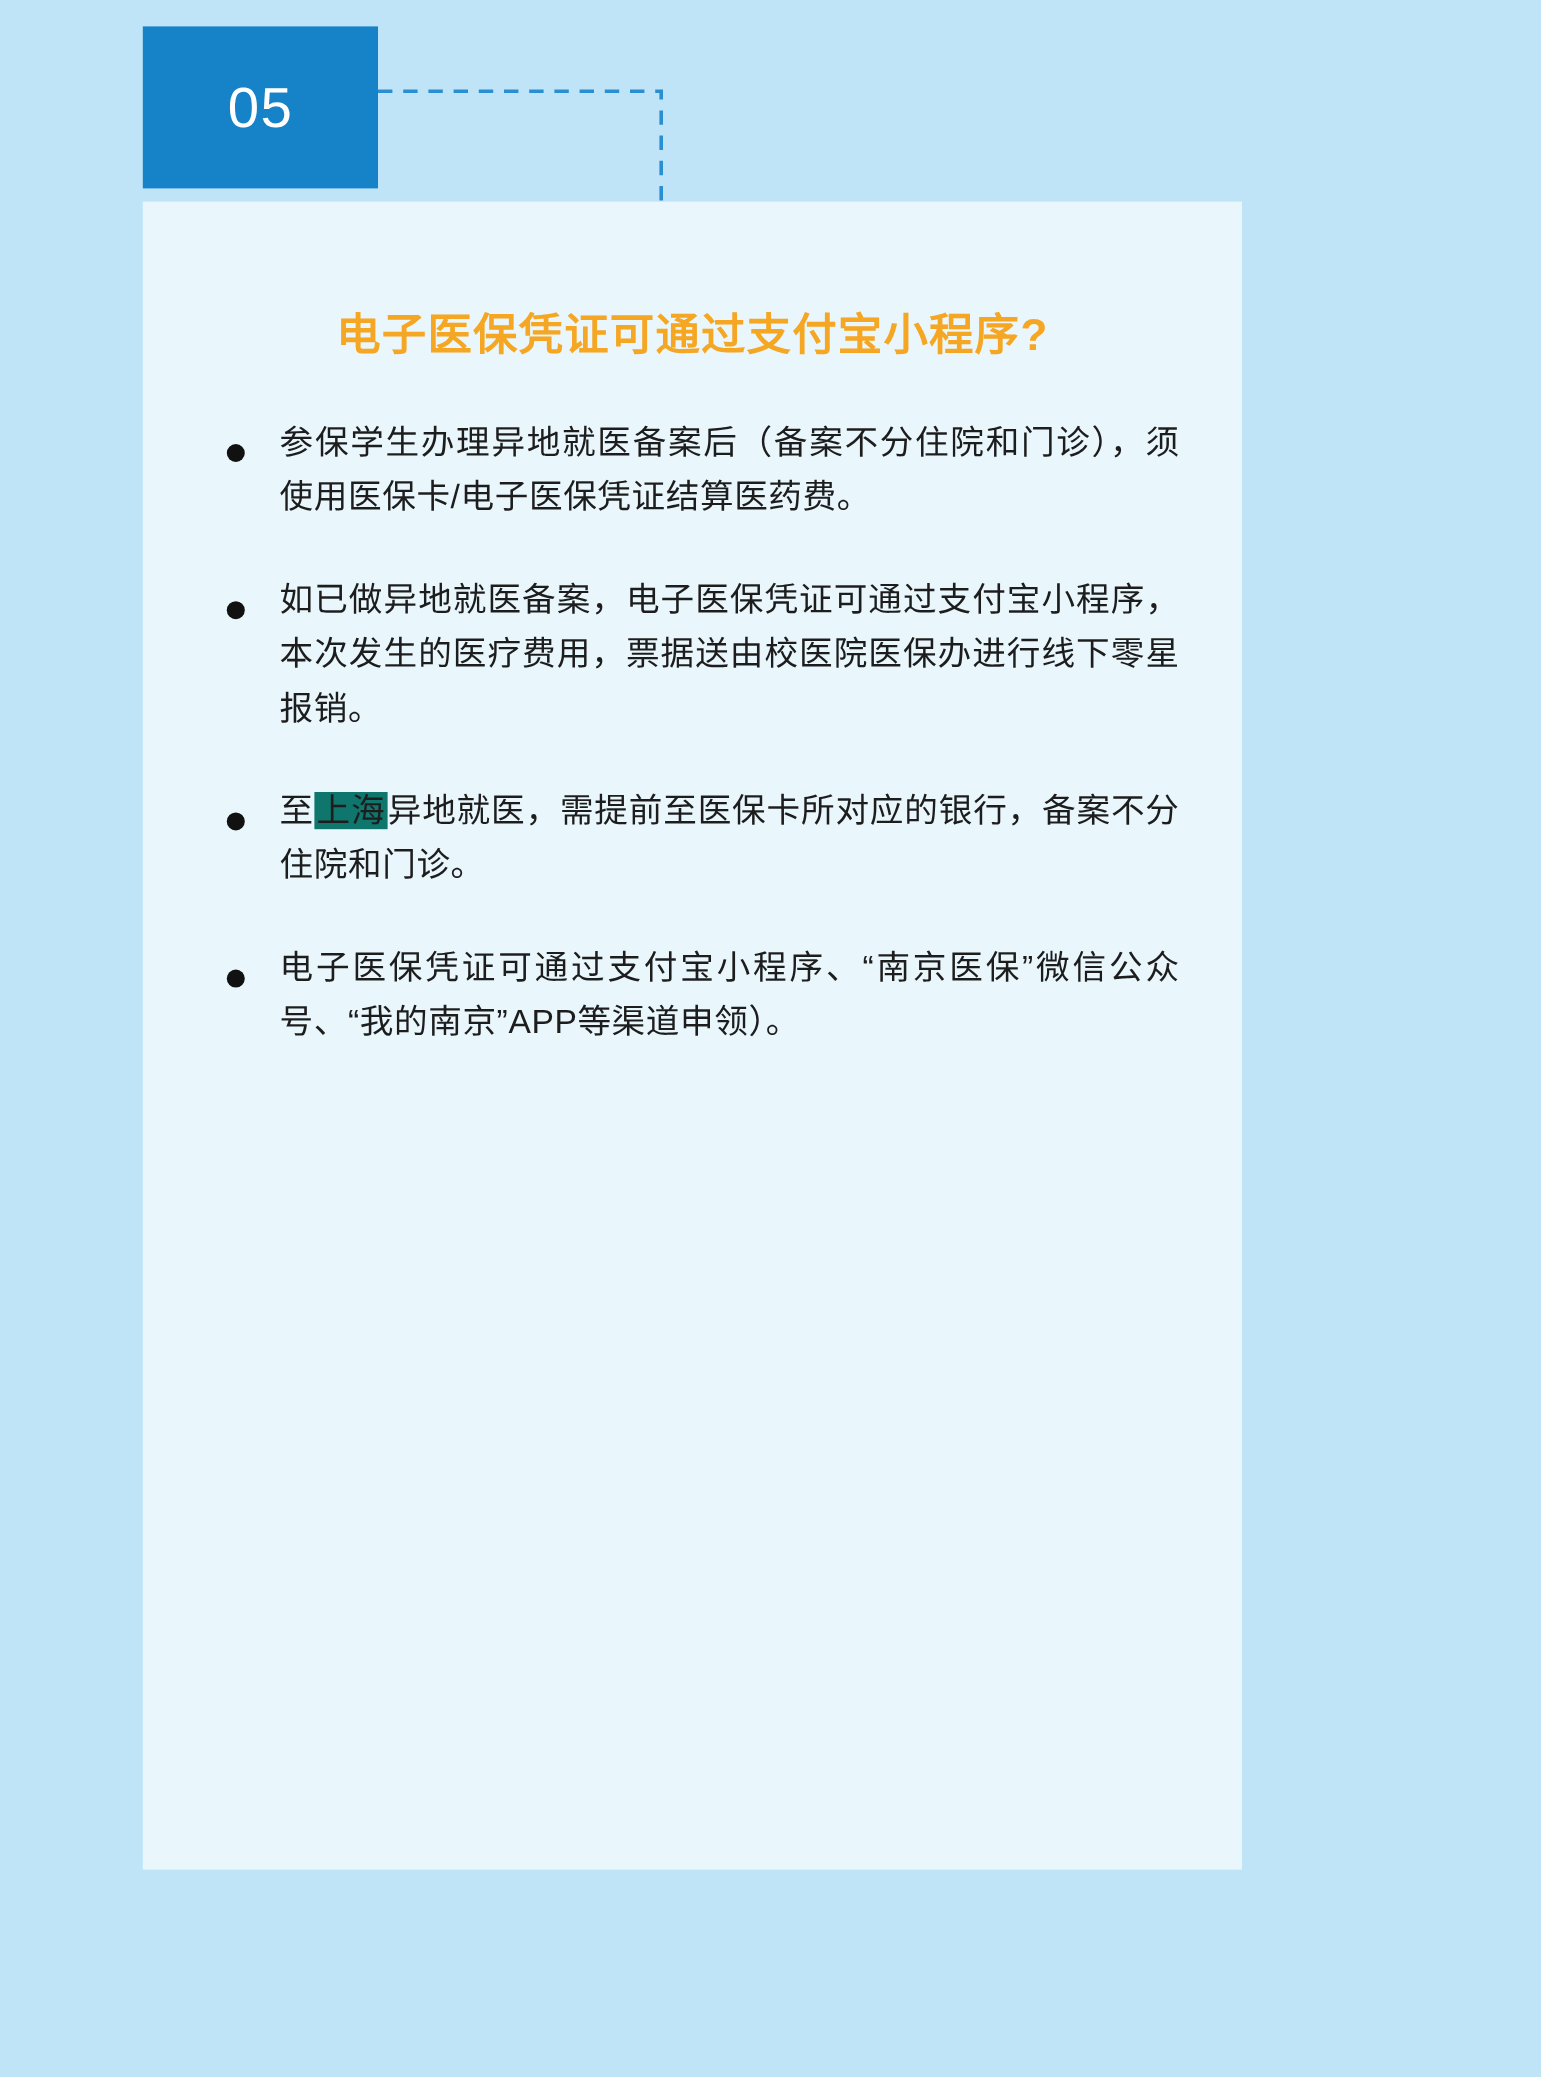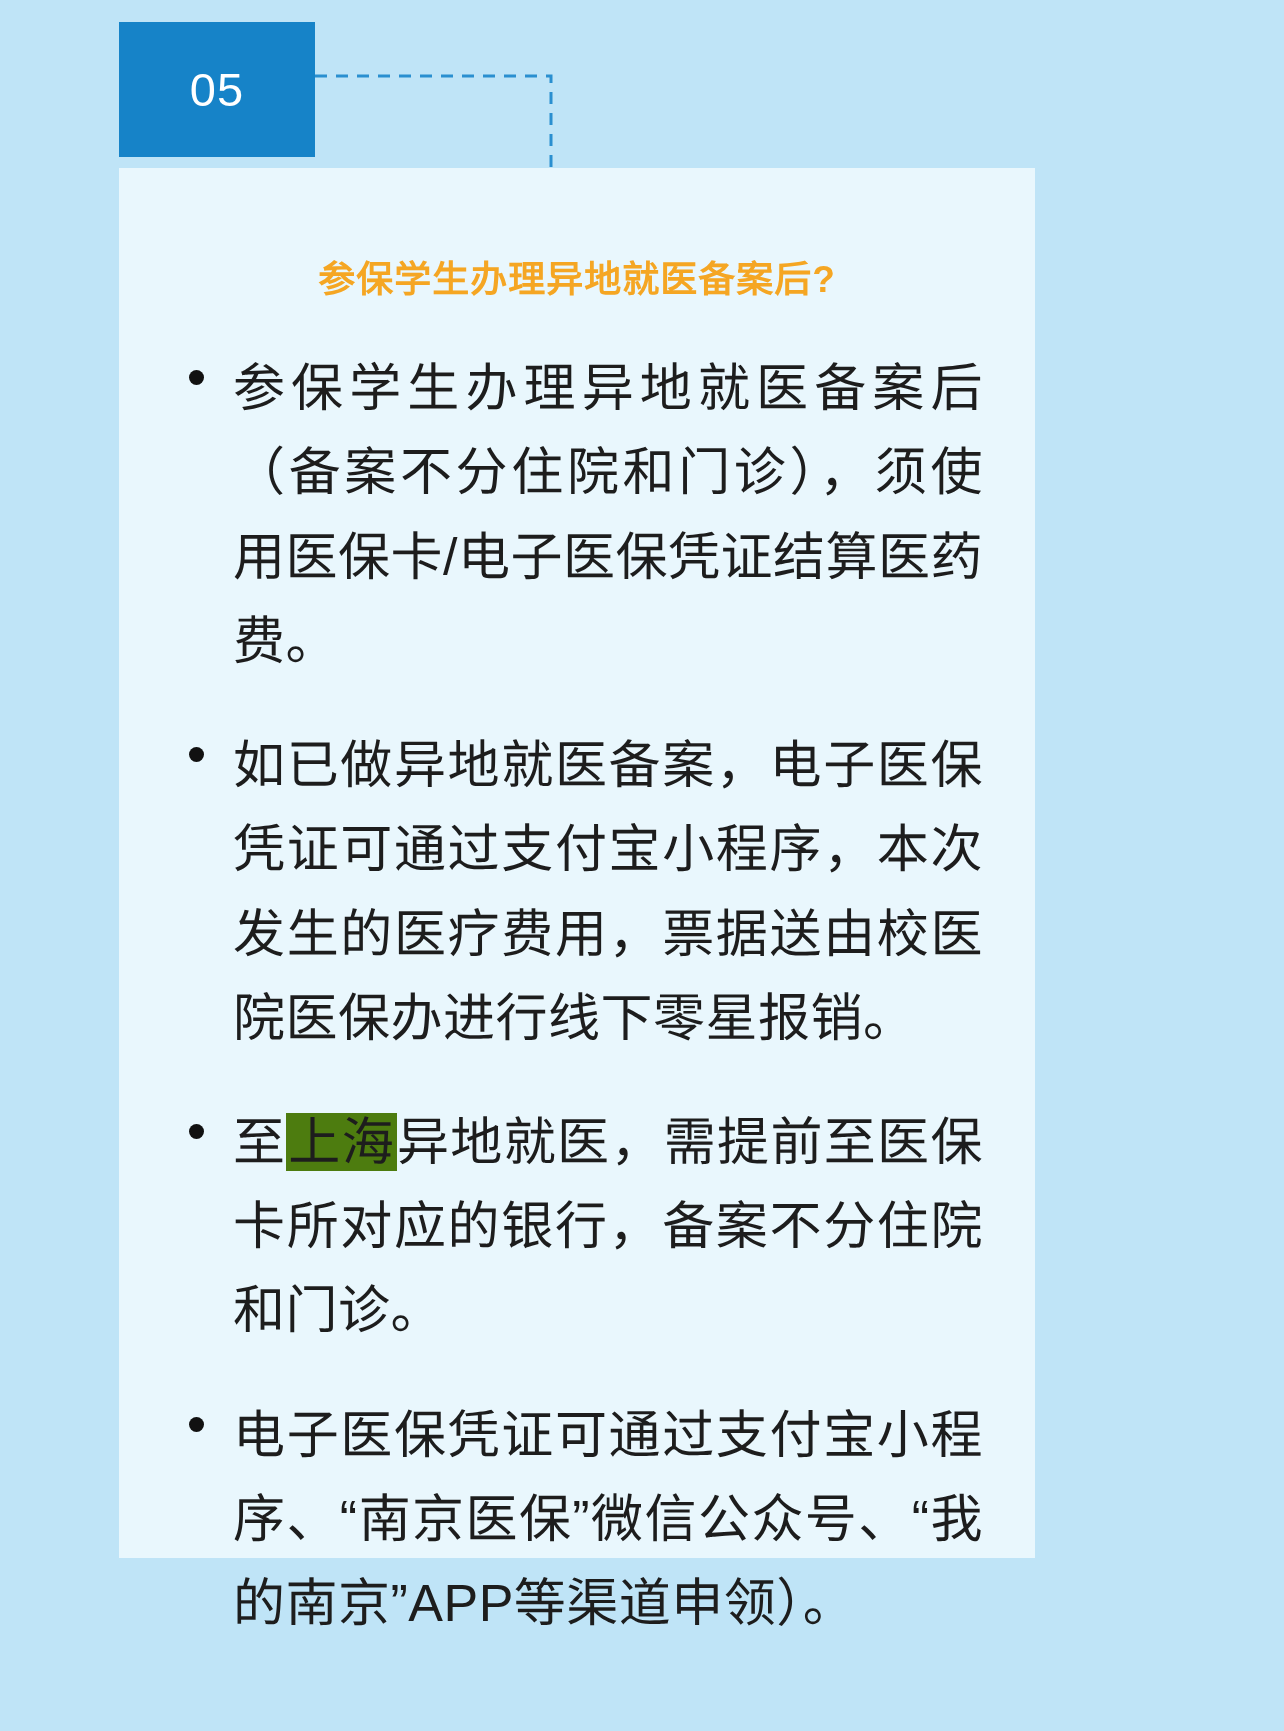--- a/index.html
+++ b/index.html
@@ -86,39 +86,39 @@
   .bullet-list {
     list-style: none;
     margin: 0;
     padding: 0;
   }
   .bullet-item {
     position: relative;
     padding-left: 62px;
     margin-bottom: 40px;
     color: #1d1d1d;
-    font-size: 52px;
+    font-size: 28px;
     line-height: 1.62;
     letter-spacing: 0.5px;
     text-align: justify;
   }
   .bullet-item:last-child {
     margin-bottom: 0;
   }
   .bullet-dot {
     position: absolute;
     left: 18px;
     top: 24px;
     width: 15px;
     height: 15px;
     border-radius: 50%;
     background: #111111;
   }
   .hl {
-    background: #4d7c0f;
+    background: #0f766e;
     padding: 0 2px;
   }
 
   
   .watermark {
     position: absolute;
     right: 70px;
     bottom: 58px;
     font-size: 26px;
     color: #b6dcef;
@@ -134,21 +134,21 @@
   <div class="badge">
     <span class="badge-text">05</span>
   </div>
 
   <svg class="connector" viewBox="0 0 250 180" xmlns="http://www.w3.org/2000/svg">
     <path d="M0 16 L236 16 L236 170" fill="none" stroke="#2a8fd0" stroke-width="3" stroke-dasharray="12 9"></path>
   </svg>
   <div class="dot"></div>
 
   <div class="card">
-    <h1 class="card-title">参保学生办理异地就医备案后?</h1>
+    <h1 class="card-title">电子医保凭证可通过支付宝小程序?</h1>
     <ul class="bullet-list">
         <li class="bullet-item"><span class="bullet-dot"></span><span>参保学生办理异地就医备案后（备案不分住院和门诊），须使用医保卡/电子医保凭证结算医药费。</span></li>
         <li class="bullet-item"><span class="bullet-dot"></span><span>如已做异地就医备案，电子医保凭证可通过支付宝小程序，本次发生的医疗费用，票据送由校医院医保办进行线下零星报销。</span></li>
         <li class="bullet-item"><span class="bullet-dot"></span><span>至</span><span class="hl">上海</span><span>异地就医，需提前至医保卡所对应的银行，备案不分住院和门诊。</span></li>
         <li class="bullet-item"><span class="bullet-dot"></span><span>电子医保凭证可通过支付宝小程序、“南京医保”微信公众号、“我的南京”APP等渠道申领）。</span></li>
       </ul>
   </div>
 
   <div class="watermark"></div>
 </div>

